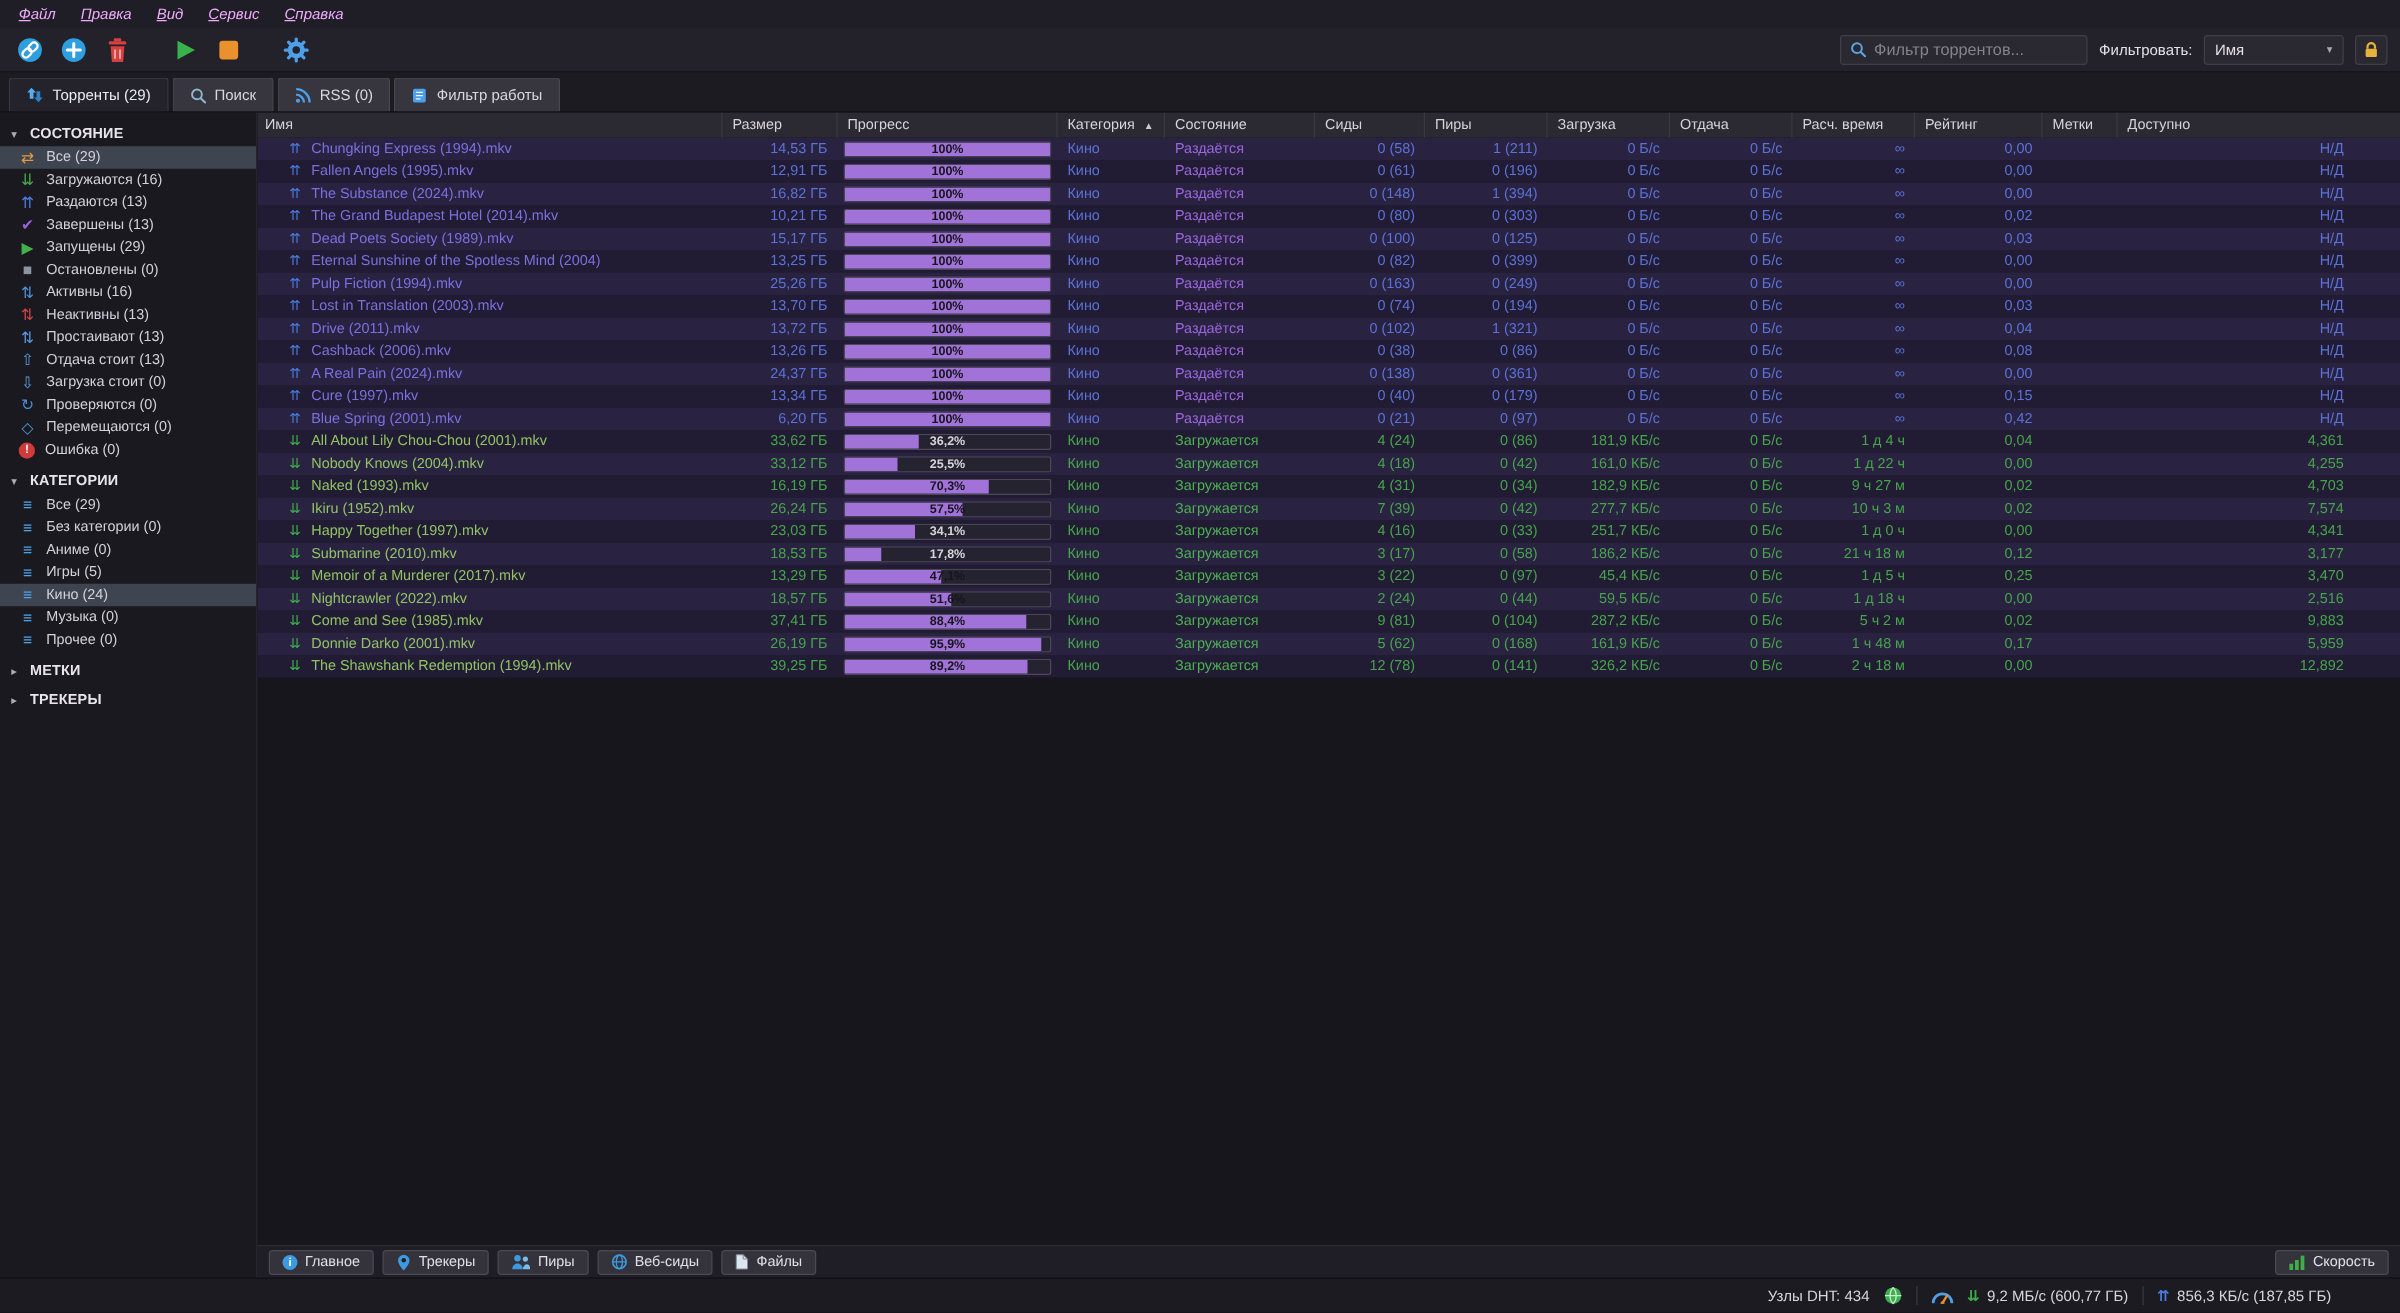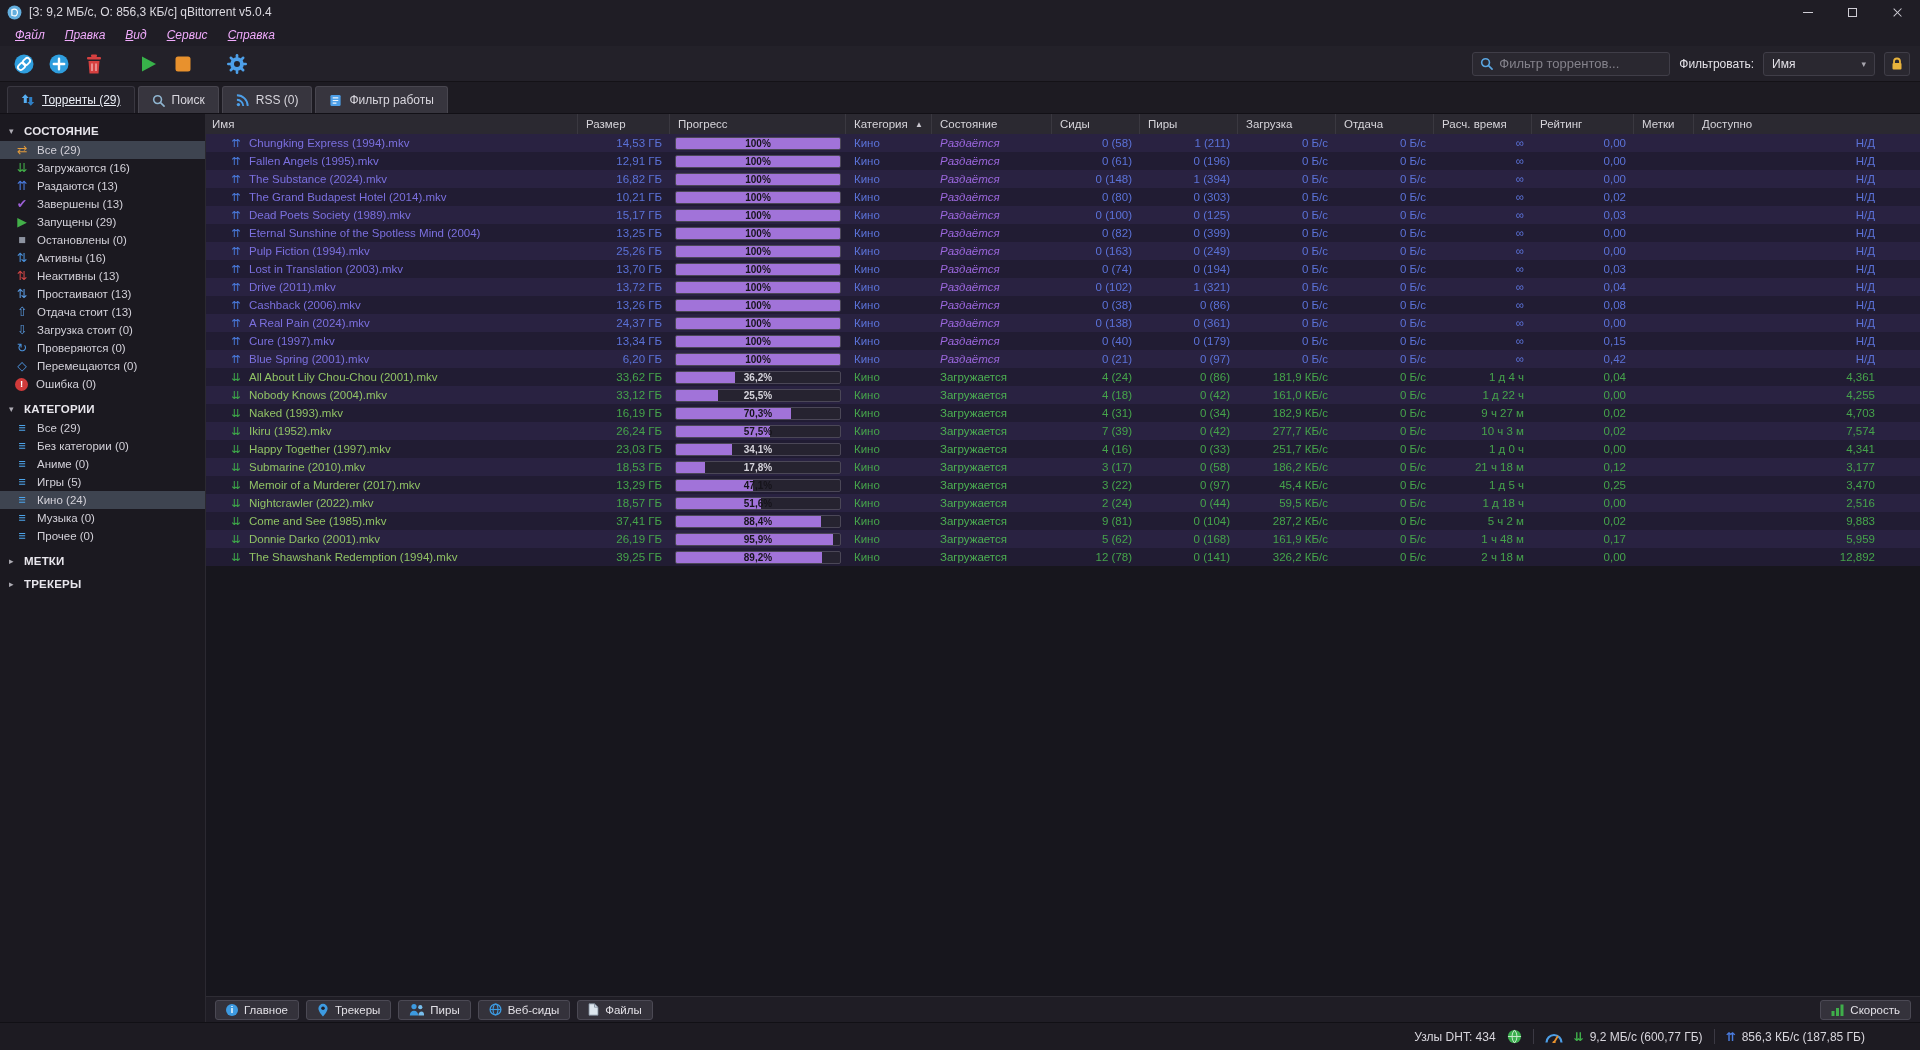--- a/index.html
+++ b/index.html
@@ -34,21 +34,21 @@
   .filter-input input { flex:1; min-width:0; background:transparent; border:none; outline:none; font-size:13px; color:#d8d6dd; }
   .filter-input input::placeholder { color:#84828b; }
   .filter-label { font-size:12px; color:#e3e1e7; }
   .filter-select { width:112px; height:24px; background:#2a2830; border:1px solid #403e48; border-radius:3px; display:flex; align-items:center; padding:0 8px; font-size:12px; color:#e3e1e7; }
   .sel-arrow { margin-left:auto; font-size:9px; color:#a8a6ae; }
   .lock-btn { width:26px; height:24px; background:#2a2830; border:1px solid #403e48; border-radius:3px; display:flex; align-items:center; justify-content:center; }
 
   
   .tabbar { height:32px; flex:0 0 32px; background:#1d1b22; border-bottom:1px solid #121016; display:flex; align-items:flex-end; gap:3px; padding:0 0 0 7px; }
   .tab { height:27px; display:flex; align-items:center; gap:7px; padding:0 13px; font-size:12px; color:#d9d7de; background:#37353e; border:1px solid #48464f; border-bottom:none; border-radius:3px 3px 0 0; }
-  .tab.active { background:#24222a; border-color:#3a3841; color:#e8ecf4;text-decoration:underline; }
+  .tab.active { background:#24222a; border-color:#3a3841; color:#e8ecf4; }
 
   
   .main { flex:1; display:flex; min-height:0; }
   .sidebar { width:206px; flex:0 0 206px; background:#1b1920; border-right:1px solid #2b2931; padding-top:7px; overflow:hidden; }
   .fv-header { display:flex; align-items:center; gap:6px; height:20px; padding:0 9px; font-size:11.5px; font-weight:bold; color:#e8e6ec; letter-spacing:.2px; }
   .fv-header.collapsed { margin-top:3px; }
   .fv-arrow { width:9px; font-size:9px; color:#aeacb4; }
   .fv-list { margin-bottom:6px; }
   .fv-item { display:flex; align-items:center; gap:8px; height:18px; padding:0 6px 0 15px; font-size:11.5px; color:#d3d1d9; white-space:nowrap; }
   .fv-item.selected { background:#3e4450; }
@@ -68,21 +68,21 @@
   .t-row { display:grid; grid-template-columns:var(--cols); height:18px; align-items:center; font-size:11.5px; white-space:nowrap; }
   .t-body .t-row:nth-of-type(odd) { background:#292241; }
   .t-body .t-row:nth-of-type(even) { background:#211c33; }
   .cell { padding:0 8px; overflow:hidden; }
   .cell.right { text-align:right; }
   .c-name { display:flex; align-items:center; gap:6px; padding-left:23px; }
   .row-icon { width:14px; flex:0 0 14px; font-size:11px; line-height:1; text-align:center; }
   .c-avail { padding-right:45px; }
   .t-row.seeding { color:#5b72d8; }
   .t-row.seeding .name-text { color:#7b70df; }
-  .t-row.seeding .c-state { color:#9c67de;font-style:italic; }
+  .t-row.seeding .c-state { color:#9c67de; }
   .t-row.seeding .row-icon::before { content:"⇈"; color:#4a7ce0; }
   .t-row.downloading { color:#46a44b; }
   .t-row.downloading .name-text { color:#91c365; }
   .t-row.downloading .c-state { color:#4db152; }
   .t-row.downloading .row-icon::before { content:"⇊"; color:#3fae4a; }
   .c-prog { padding:0 5px; }
   .pbar { position:relative; display:block; height:13px; border:1px solid #4b4757; border-radius:2px; background:#262330; overflow:hidden; }
   .pfill { position:absolute; left:0; top:0; bottom:0; background:#a173d9; }
   .ptext { position:absolute; inset:0; display:flex; align-items:center; justify-content:center; font-size:10px; font-weight:bold; color:#16141b; }
   .pbar.low .ptext { color:#d6d4dc; }
@@ -100,40 +100,20 @@
   .sb-arrow { font-size:12px; font-weight:bold; }
   .sb-arrow.down { color:#3fae4a; }
   .sb-arrow.up { color:#4a7ce0; }
   .sb-icon { display:flex; align-items:center; }
 </style>
 </head>
 <body>
 
 <div class="window">
 
-  <div class="titlebar">
-    <span class="app-logo">
-      <svg width="15" height="15" viewBox="0 0 16 16">
-          <circle cx="8" cy="8" r="7.4" fill="#63aede"></circle>
-          <path d="M5.2 4.5v7M5.2 5.6c.6-.8 1.5-1.3 2.5-1.3 2 0 3.4 1.6 3.4 3.7s-1.4 3.7-3.4 3.7c-1 0-1.9-.5-2.5-1.3" fill="none" stroke="#fff" stroke-width="1.3"></path>
-        </svg>
-    </span>
-    <span class="title-text">[З: 9,2 МБ/с, О: 856,3 КБ/с] qBittorrent v5.0.4</span>
-    <div class="win-controls">
-      <span class="win-btn">
-          <span class="glyph-min"></span>
-        </span>
-      <span class="win-btn">
-          <span class="glyph-max"></span>
-        </span>
-      <span class="win-btn">
-          <span class="glyph-close"></span>
-        </span>
-    </div>
-  </div>
 
   <div class="menubar">
     <span class="menu-item">Файл</span>
     <span class="menu-item">Правка</span>
     <span class="menu-item">Вид</span>
     <span class="menu-item">Сервис</span>
     <span class="menu-item">Справка</span>
   </div>
 
   <div class="toolbar">

